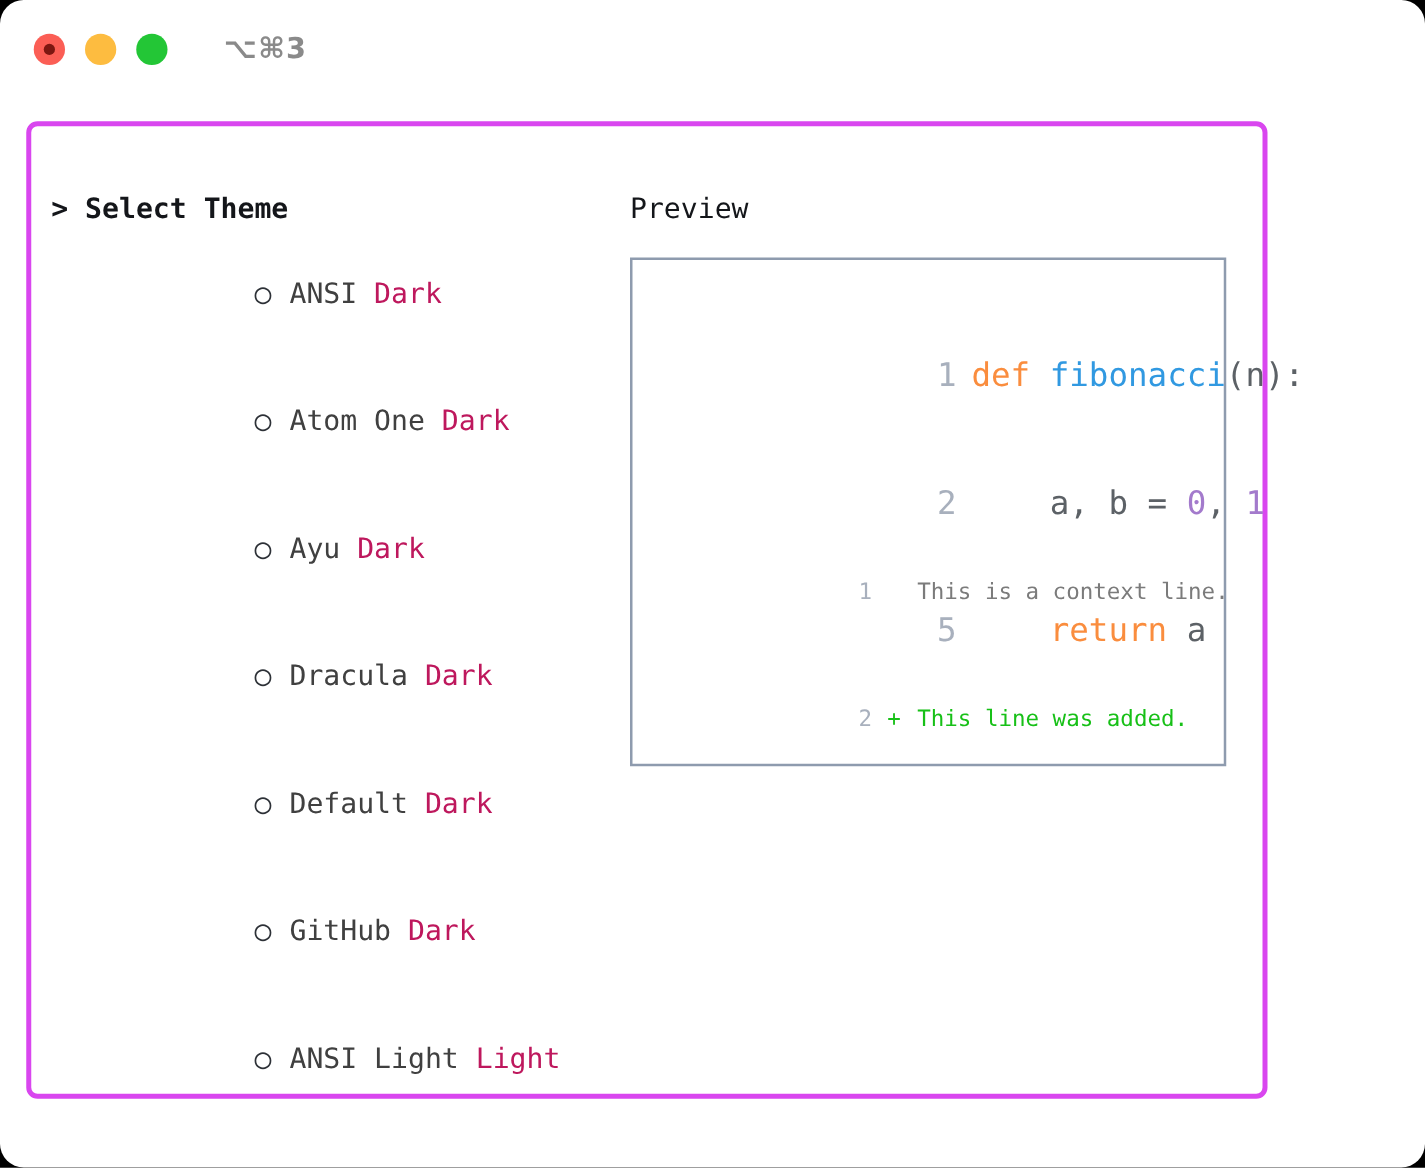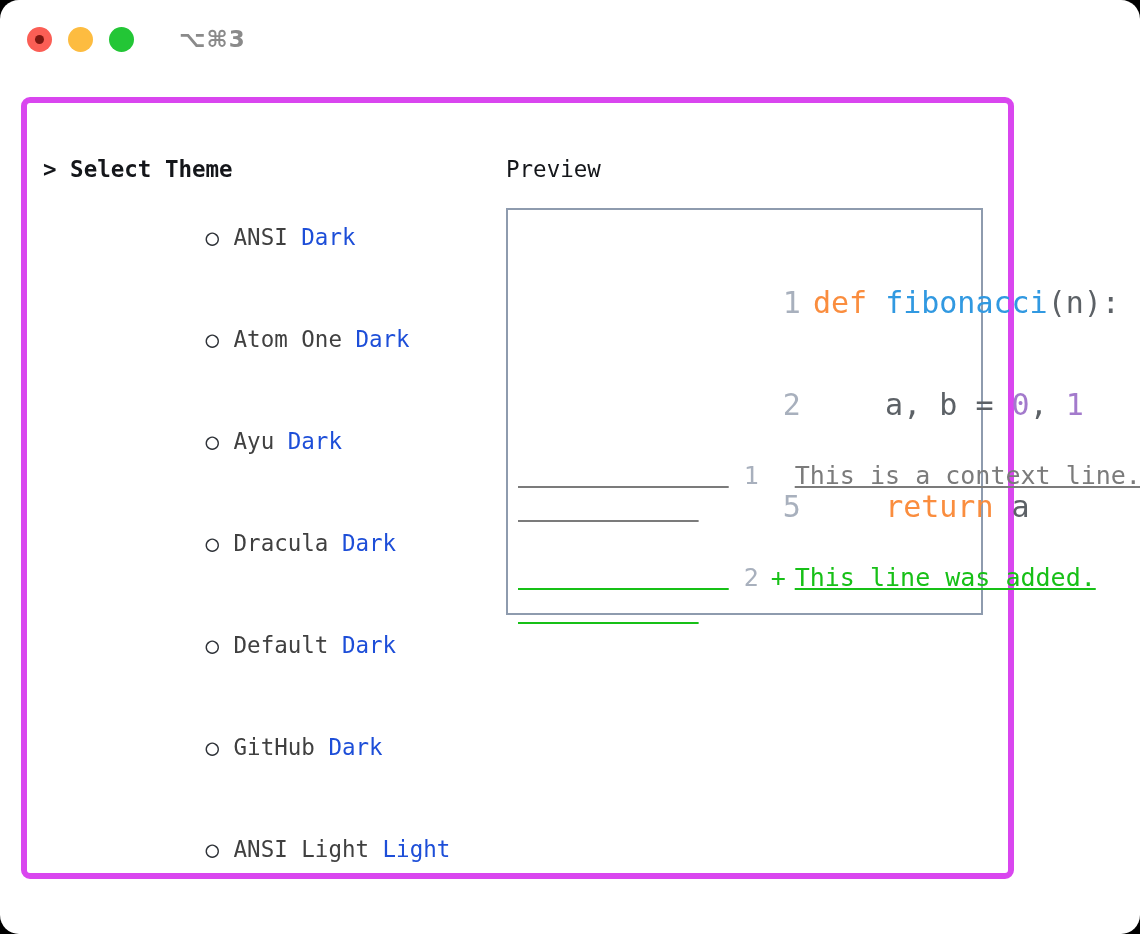--- a/index.html
+++ b/index.html
@@ -69,21 +69,21 @@
     letter-spacing: 1px;
   }
 
   
   .panel {
     position: absolute;
     left: 21px;
     top: 97px;
     width: 993px;
     height: 782px;
-    border: 6px solid #d946ef;
+    border: 4px solid #d946ef;
     border-radius: 9px;
     box-sizing: border-box;
     background: #ffffff;
   }
 
   .columns {
     position: absolute;
     left: 0;
     top: 0;
     width: 100%;
@@ -112,21 +112,21 @@
     display: block;
   }
   .marker {
     display: inline-block;
     width: 28px;
     color: #2d3137;
   }
   .marker.selected { color: #19ab39; }
   .name { color: #404040; text-align: right; }
   .cat {
-    color: #1d4ed8;
+    color: #be185d;
     text-align: center;
   }
 
   
   .right-col {
     position: absolute;
     left: 479px;
     top: 49px;
     width: 500px;
   }
@@ -146,21 +146,21 @@
     background: #ffffff;
     position: relative;
   }
   .code-area {
     position: absolute;
     left: 10px;
     top: 42px;
     right: 6px;
   }
   .code-line {
-    font-size: 30px;
+    font-size: 26px;
     line-height: 34px;
     white-space: pre;
     color: #5c6166;
   }
   .gutter {
     display: inline-block;
     width: 30px;
     text-align: right;
     color: #a8b0bd;
   }
@@ -172,24 +172,23 @@
   .tok-builtin { color: #f07178; }
   .tok-plain   { color: #5c6166; }
 
   .diff-area {
     position: absolute;
     left: 10px;
     top: 215px;
     right: 6px;
   }
   .diff-line {
-    font-size: 25px;
-    line-height: 34px;
-    white-space: pre;
-    text-decoration: underline;
+    font-size: 18px;
+    line-height: 34px;
+    white-space: pre;
   }
   .diff-mark {
     display: inline-block;
     width: 24px;
     margin-left: 12px;
   }
   .diff-ctx  { color: #7b7b7b; }
   .diff-del  { color: #c41a0f; }
   .diff-add  { color: #17c017; }
 </style>

